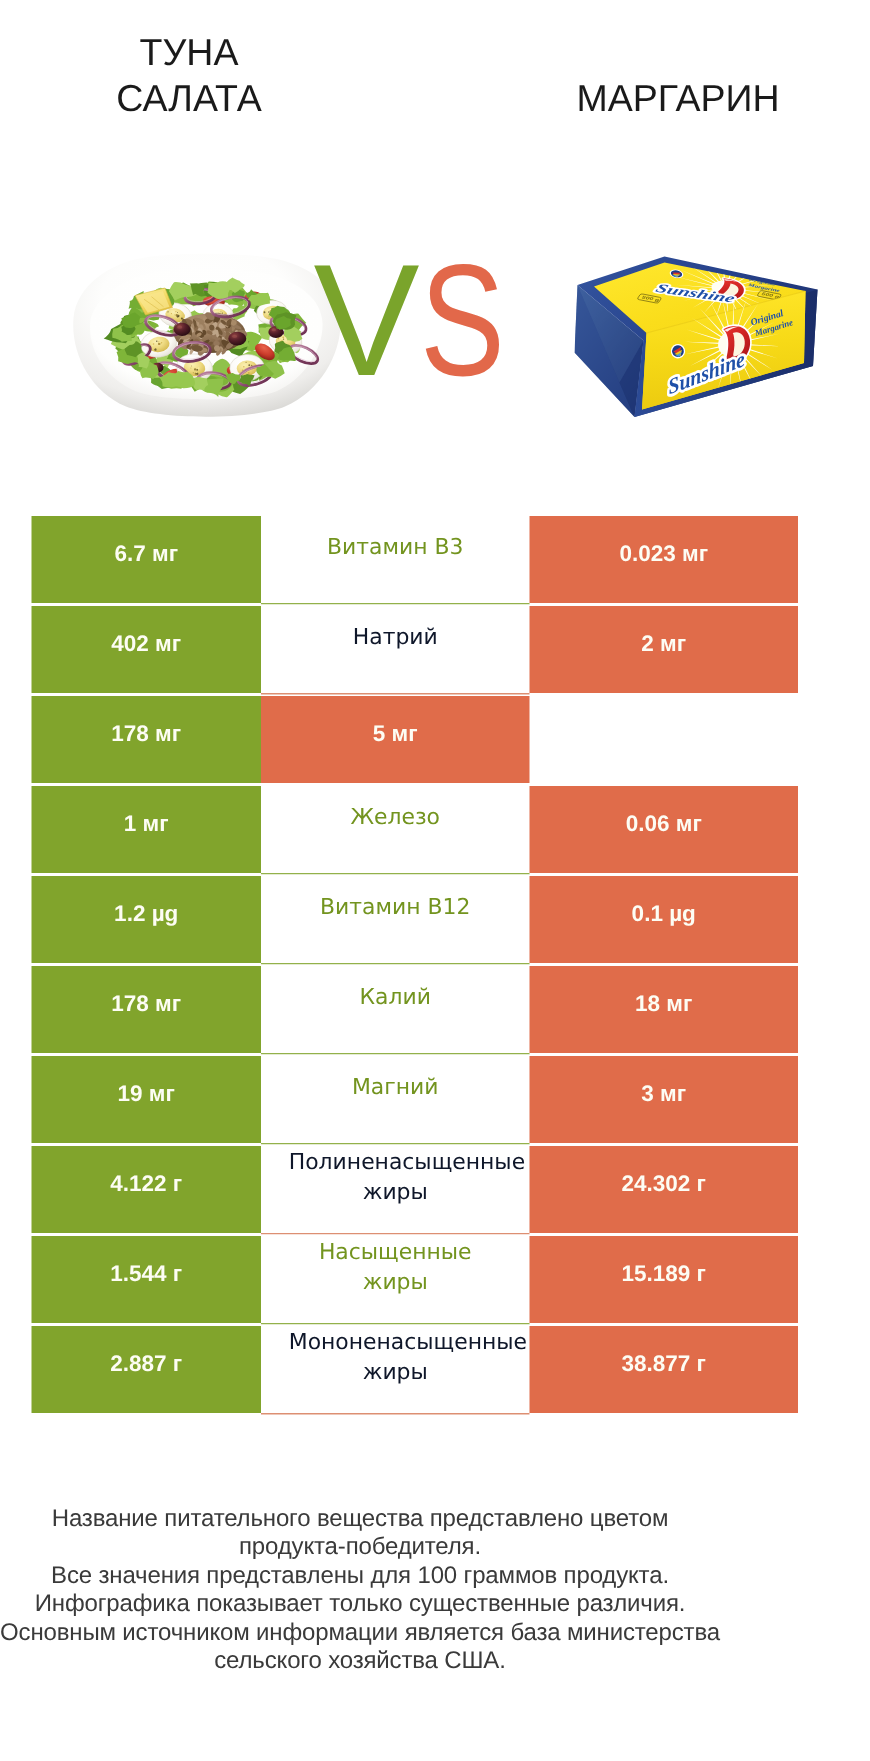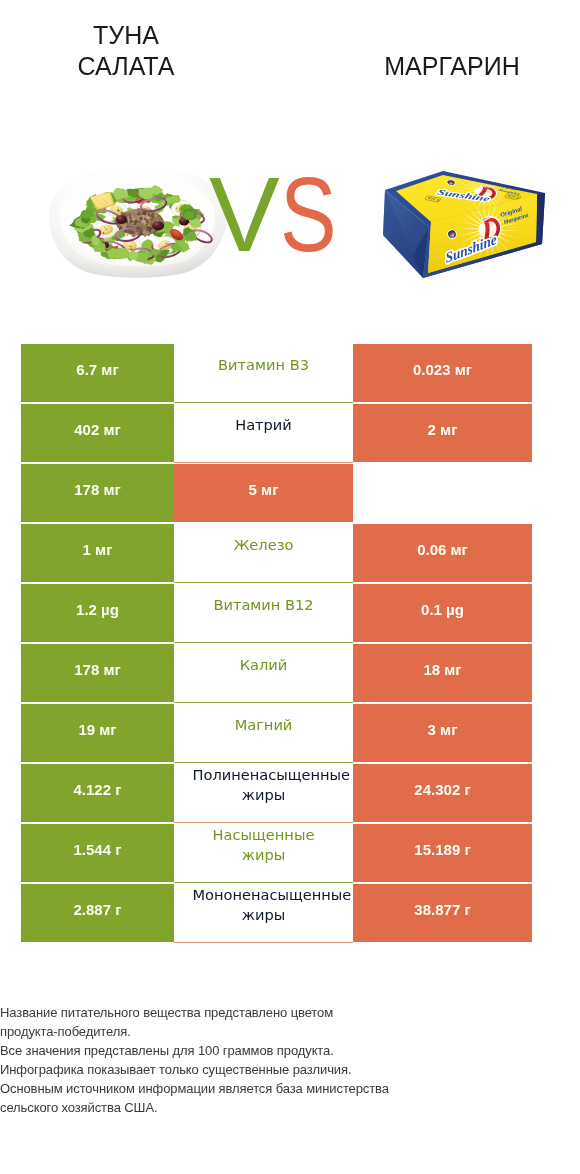--- a/index.html
+++ b/index.html
@@ -27,21 +27,21 @@
   .row:last-child{margin-bottom:0;}
   .cell{display:flex;align-items:center;justify-content:center;text-align:center;padding-bottom:7px;box-sizing:border-box;}
   .cL{width:153px;background:#81a42c;color:#fdfdf4;font-size:15px;font-weight:700;}
   .cR{width:179px;background:#e06c4a;color:#fdfdf4;font-size:15px;font-weight:700;}
   .cM{width:179px;background:#ffffff;font-family:"DejaVu Sans",sans-serif;font-size:14.6px;font-weight:400;line-height:20.5px;overflow:hidden;padding-bottom:15px;height:60px;box-sizing:border-box;margin-top:-1px;}
   .cM span{display:block;width:142px;text-align:center;}
   .cM.green{color:#73941f;border-bottom:1px solid #93b14a;}
   .cM.orange{color:#0f172a;border-bottom:1px solid #dd8f72;}
 
   
-  .footer{position:absolute;left:0;top:1003px;width:480px;text-align:left;color:#3a3a3a;font-size:13px;line-height:19px;letter-spacing:-0.1px;}
+  .footer{position:absolute;left:0;top:1003px;width:480px;text-align:center;color:#3a3a3a;font-size:16px;line-height:19px;letter-spacing:-0.1px;}
 </style>
 </head>
 <body>
 
 <div class="page">
 
   <div class="titles">
     <div class="title left">
         <span>ТУНА</span>
         <span>САЛАТА</span>

